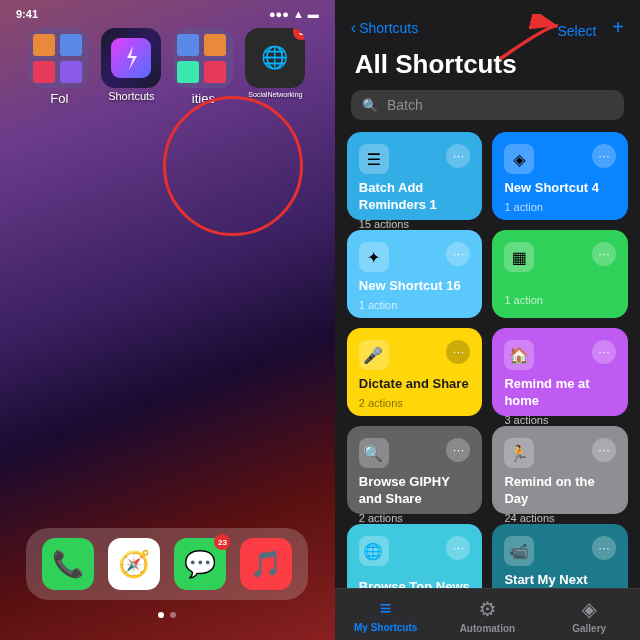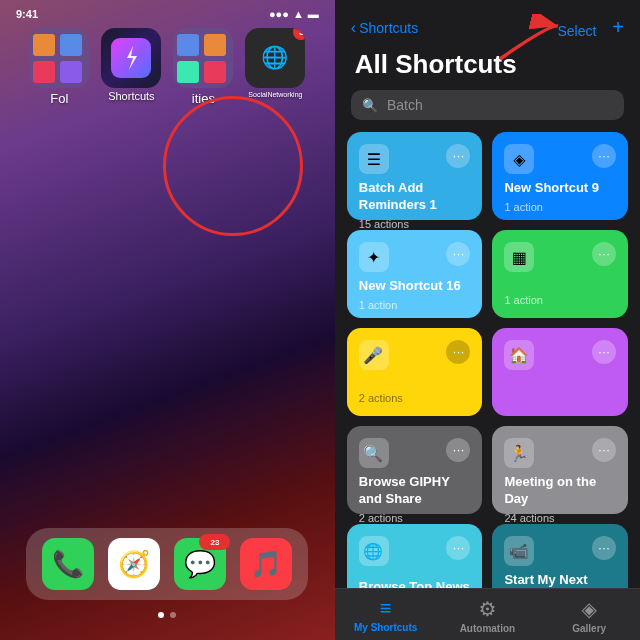--- a/index.html
+++ b/index.html
@@ -150,21 +150,21 @@
       background: #e63030;
       color: white;
       font-size: 8px;
       font-weight: 700;
       min-width: 16px;
       height: 16px;
       border-radius: 8px;
       display: flex;
       align-items: center;
       justify-content: center;
-      padding: 0 11px;
+      padding: 0 3px;
     }
 
     .page-dots {
       position: absolute;
       bottom: 22px;
       left: 50%;
       transform: translateX(-50%);
       display: flex;
       gap: 6px;
     }
@@ -493,21 +493,21 @@
         <div class="card-subtitle">15 actions</div>
       </div>
     </div>
 
     <div class="shortcut-card card-blue">
       <div class="card-header">
         <div class="card-icon">◈</div>
         <div class="card-more">···</div>
       </div>
       <div>
-        <div class="card-title">New Shortcut 9</div>
+        <div class="card-title">New Shortcut 4</div>
         <div class="card-subtitle">1 action</div>
       </div>
     </div>
 
     <div class="shortcut-card card-teal" style="background:#5ac8fa;">
       <div class="card-header">
         <div class="card-icon">✦</div>
         <div class="card-more">···</div>
       </div>
       <div>
@@ -525,49 +525,54 @@
         <div class="card-subtitle">1 action</div>
       </div>
     </div>
 
     <div class="shortcut-card card-yellow">
       <div class="card-header">
         <div class="card-icon">🎤</div>
         <div class="card-more" style="background:rgba(0,0,0,0.2);">···</div>
       </div>
       <div>
+        <div class="card-title" style="color:#1c1c1e;">Dictate and Share</div>
         <div class="card-subtitle" style="color:rgba(0,0,0,0.5);">2 actions</div>
       </div>
     </div>
 
     <div class="shortcut-card card-purple">
       <div class="card-header">
         <div class="card-icon">🏠</div>
         <div class="card-more">···</div>
+      </div>
+      <div>
+        <div class="card-title">Remind me at home</div>
+        <div class="card-subtitle">3 actions</div>
       </div>
     </div>
 
     <div class="shortcut-card card-gray">
       <div class="card-header">
         <div class="card-icon">🔍</div>
         <div class="card-more">···</div>
       </div>
       <div>
         <div class="card-title">Browse GIPHY and Share</div>
         <div class="card-subtitle">2 actions</div>
       </div>
     </div>
 
     <div class="shortcut-card" style="background:#8e8e93;">
       <div class="card-header">
         <div class="card-icon">🏃</div>
         <div class="card-more">···</div>
       </div>
       <div>
-        <div class="card-title">Meeting on the Day</div>
+        <div class="card-title">Remind on the Day</div>
         <div class="card-subtitle">24 actions</div>
       </div>
     </div>
 
     <div class="shortcut-card" style="background:#40c8e0;">
       <div class="card-header">
         <div class="card-icon">🌐</div>
         <div class="card-more">···</div>
       </div>
       <div>

